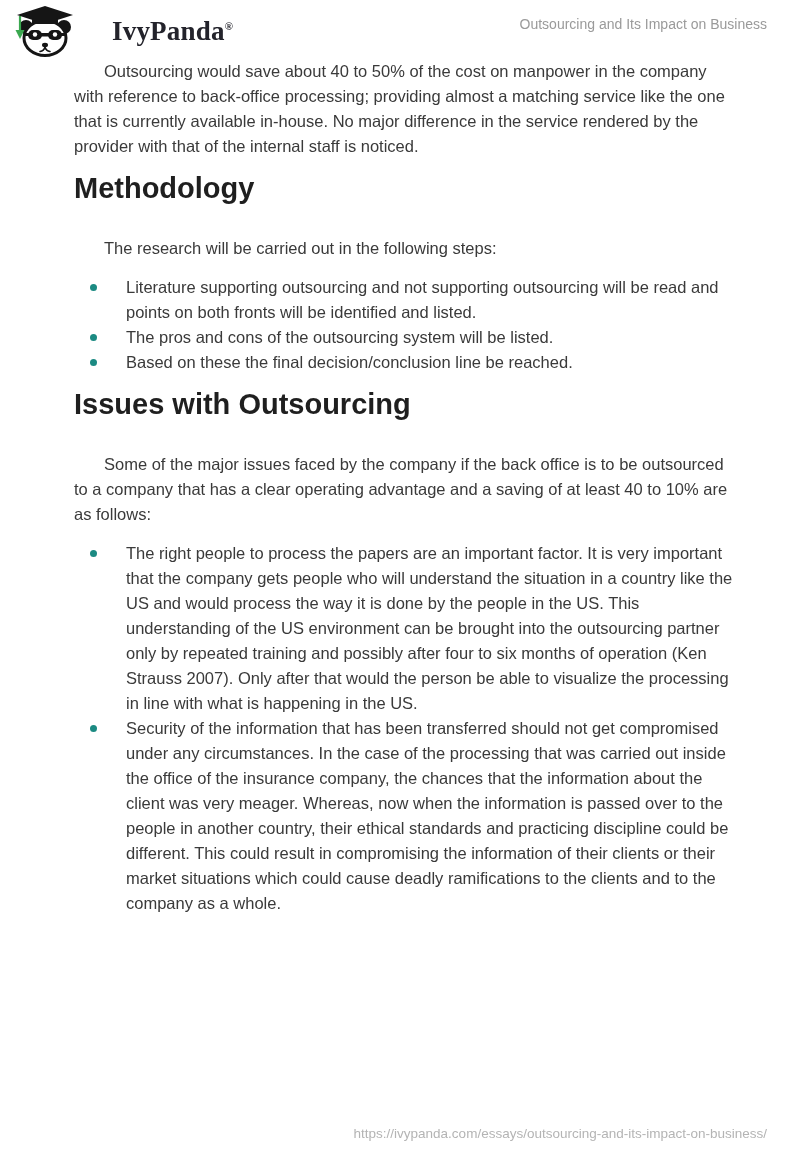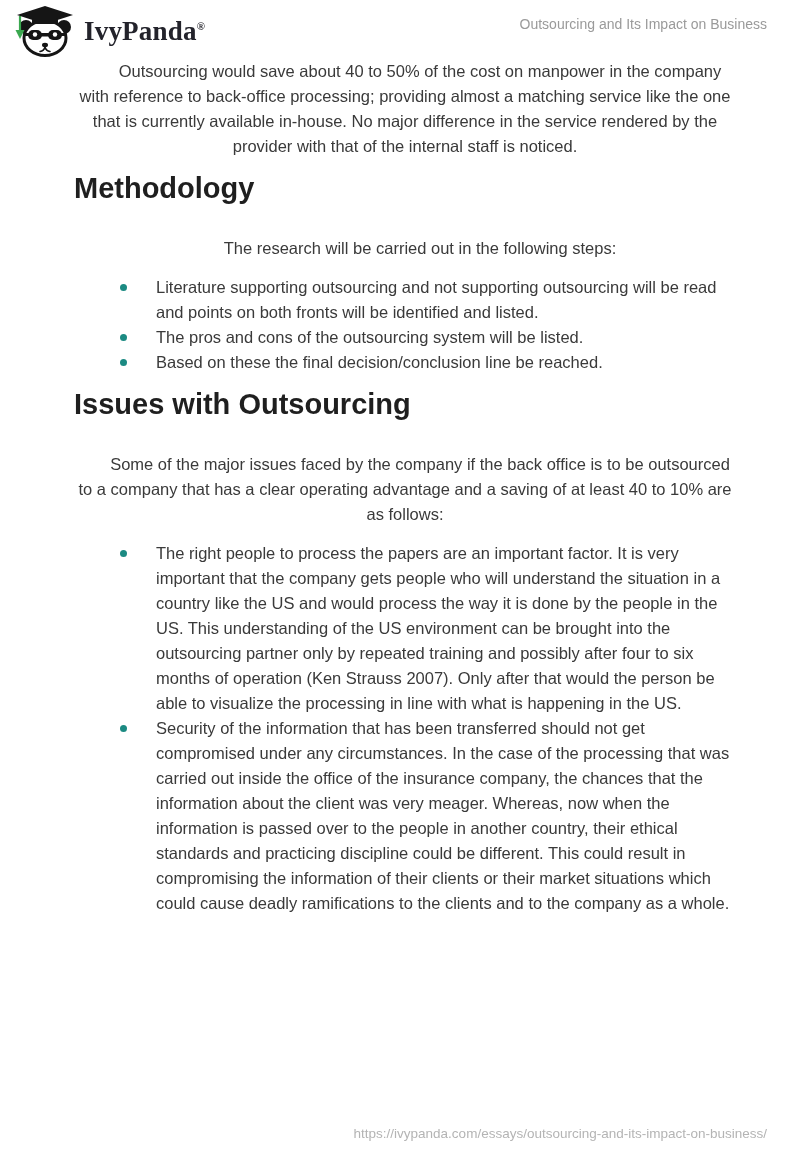--- a/index.html
+++ b/index.html
@@ -16,21 +16,21 @@
   body{
     position:relative;
     width:800px;height:1160px;
     background:#ffffff;
     font-family:"Liberation Sans", sans-serif;
     color:var(--body);
     overflow:hidden;
   }
   
   .page-header{position:absolute;top:0;left:0;width:800px;height:60px;}
-  .brand{position:absolute;left:14px;top:5px;display:flex;align-items:center;}
+  .brand{position:absolute;left:14px;top:5px;display:flex;align-items:center;gap:28px;}
   .logo{width:62px;height:52px;display:inline-block;}
   .brand-name{
     font-family:"Liberation Serif", serif;
     font-weight:700;font-size:27px;color:var(--brand-ink);
     margin-left:8px;letter-spacing:.2px;
   }
   .brand-name sup{font-size:11px;vertical-align:super;}
   .doc-title{
     position:absolute;top:16px;right:33px;
     font-size:14px;color:var(--muted-title);
@@ -43,28 +43,27 @@
   .doc h1{
     font-family:"Liberation Sans", sans-serif;
     font-size:29px;line-height:35px;font-weight:700;
     color:var(--heading);
     margin:12px 0 30px 0;
   }
   .doc p{
     color:var(--body);
     text-indent:30px;
     margin:0;
-    text-align:center;
   }
   .doc ul{
     list-style:none;
     margin:14px 0 8px 0;
     padding:0 0 0 52px;
   }
-  .doc li{position:relative;color:var(--body);margin-left:30px;}
+  .doc li{position:relative;color:var(--body);}
   .doc li .dot{
     position:absolute;left:-36px;top:9px;
     width:7px;height:7px;border-radius:50%;
     background:var(--bullet);
   }
   
   .page-footer{position:absolute;top:1124px;right:33px;padding-left:32px;}
   .source-url{font-size:13.5px;color:var(--muted-footer);text-decoration:none;}
 </style>
 </head>

